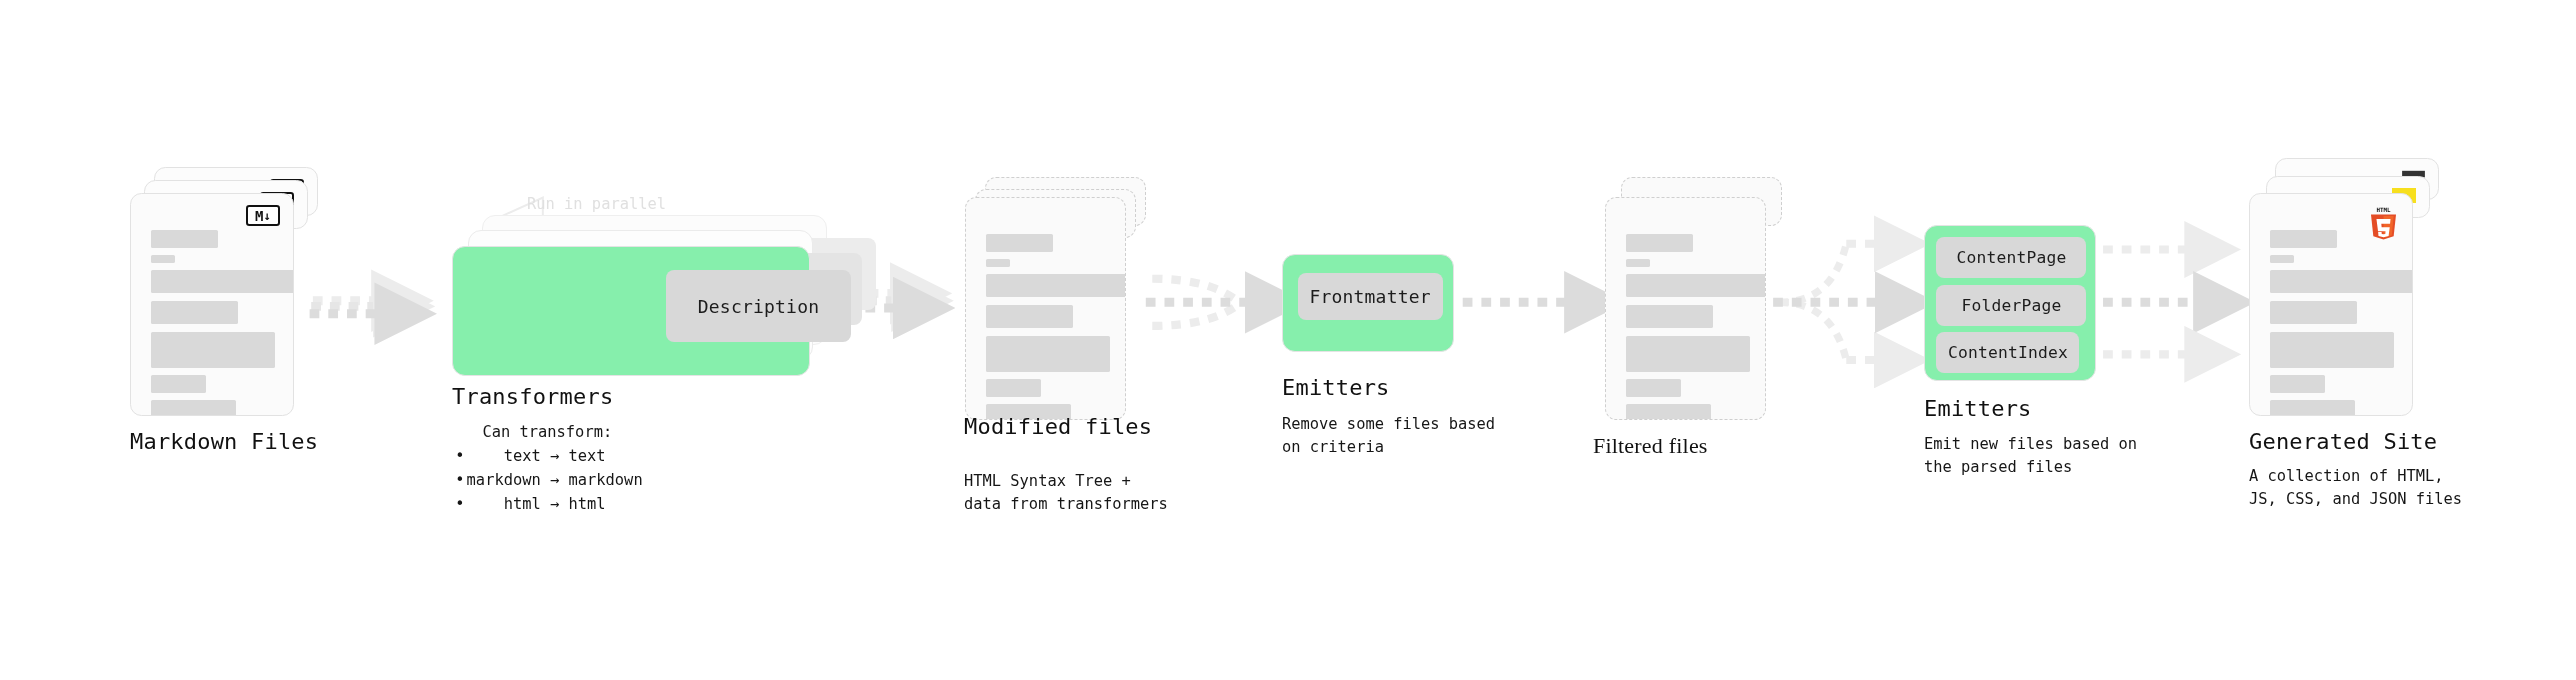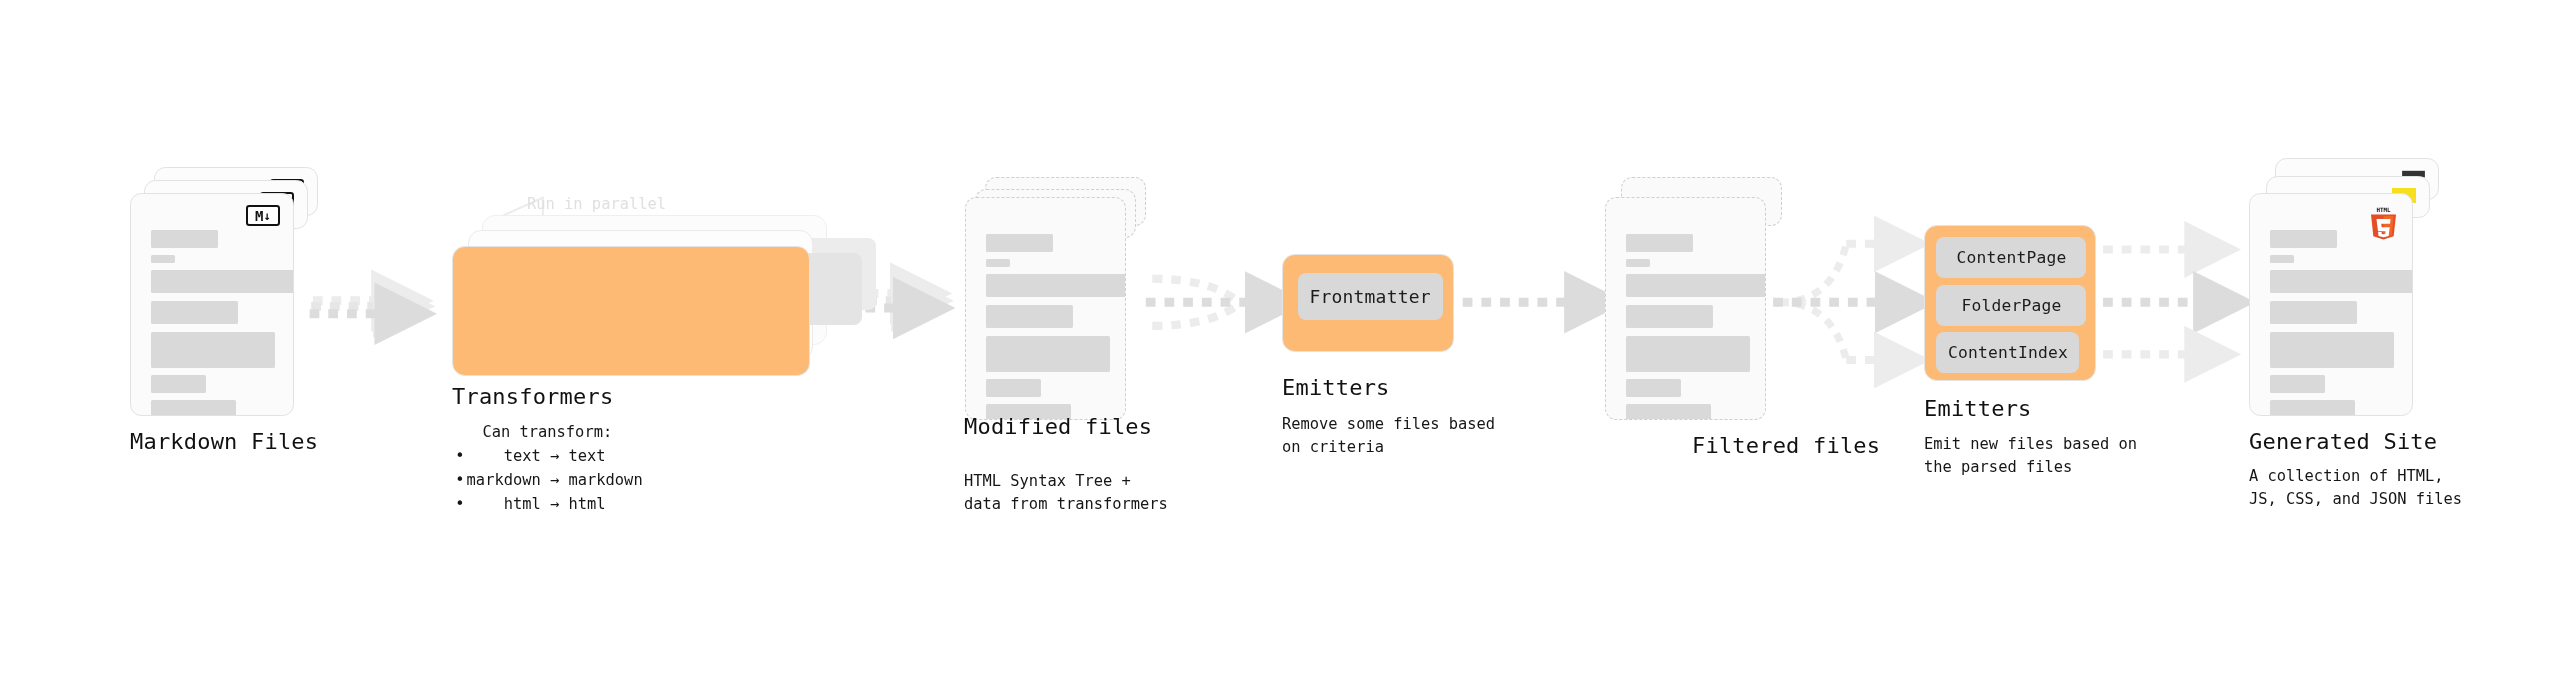--- a/index.html
+++ b/index.html
@@ -72,21 +72,21 @@
   .md-badge .m { font-size: 14px; letter-spacing: -0.8px; }
   .md-badge .arr { font-size: 12.2px; }
 
   .html5-badge { width: 31px; height: 36px; }
   .css3-badge  { width: 23px; height: 11.4px; }
   .js-badge    { width: 24.4px; height: 14.6px; background: #f7df1e; }
 
   
   .group-box {
     position: absolute;
-    background: #fdba74;
+    background: #86efac;
     border: 1.6px solid #e4e4e4;
     border-radius: 13px;
   }
   .group-box.l1 { border-color: #efefef; background: #fcfcfc; }
   .group-box.l2 { border-color: #ebebeb; background: #fdfdfd; }
 
   .chip {
     position: absolute;
     background: #d8d8d8;
     border-radius: 8.1px;
@@ -238,20 +238,21 @@
       <div class="chip faded2" style="left:39px; top:22px; width:169px; height:72px;"></div>
       <div class="chip faded2" style="left:224px; top:22px; width:169px; height:72px;"></div>
     </div>
 
     <div class="group-box l2" style="left:468px; top:230px; width:345px; height:130px;">
       <div class="chip faded1" style="left:39px; top:22px; width:169px; height:72px;"></div>
       <div class="chip faded1" style="left:224px; top:22px; width:169px; height:72px;"></div>
     </div>
 
     <div class="group-box" style="left:452px; top:246px; width:358px; height:130px;">
+      <div class="chip" style="left:213px; top:23px; width:185px; height:72px;">Description</div>
     </div>
 
     <div class="title" style="left:452px; top:384px;">Transformers</div>
 
     <div class="bullets" style="left:452px; top:421px;text-align:center;">
       <span class="hdr">Can transform:</span>
       <ul>
         <li>text → text</li>
         <li>markdown → markdown</li>
         <li>html → html</li>
@@ -296,21 +297,21 @@
           <div class="bar" style="width: 67px; height: 18px;"></div>
           <div class="bar" style="width: 24.4px; height: 7.3px;"></div>
           <div class="bar" style="width: 143px; height: 23.6px;"></div>
           <div class="bar" style="width: 87px; height: 23.6px;"></div>
           <div class="bar" style="width: 124px; height: 36px;"></div>
           <div class="bar" style="width: 55px; height: 18px;"></div>
           <div class="bar" style="width: 85px; height: 23.6px;"></div>
         </div>
     </div>
 
-    <div class="title" style="left:1692px; top:433px;">Filtered files</div>
+    <div class="title" style="left:1593px; top:433px;font-family:Liberation Serif, serif;">Filtered files</div>
   </div>
 
   <div>
     <div class="group-box" style="left:1924px; top:225px; width:172px; height:156px;">
       <div class="chip" style="left:11.4px; top:11.4px; width:150px; height:41px; font-size:16.3px;">ContentPage</div>
       <div class="chip" style="left:11.4px; top:59px; width:150px; height:41px; font-size:16.3px;">FolderPage</div>
       <div class="chip" style="left:11.4px; top:106px; width:143px; height:41px; font-size:16.3px;">ContentIndex</div>
     </div>
 
     <div class="title" style="left:1924px; top:396px;">Emitters</div>

